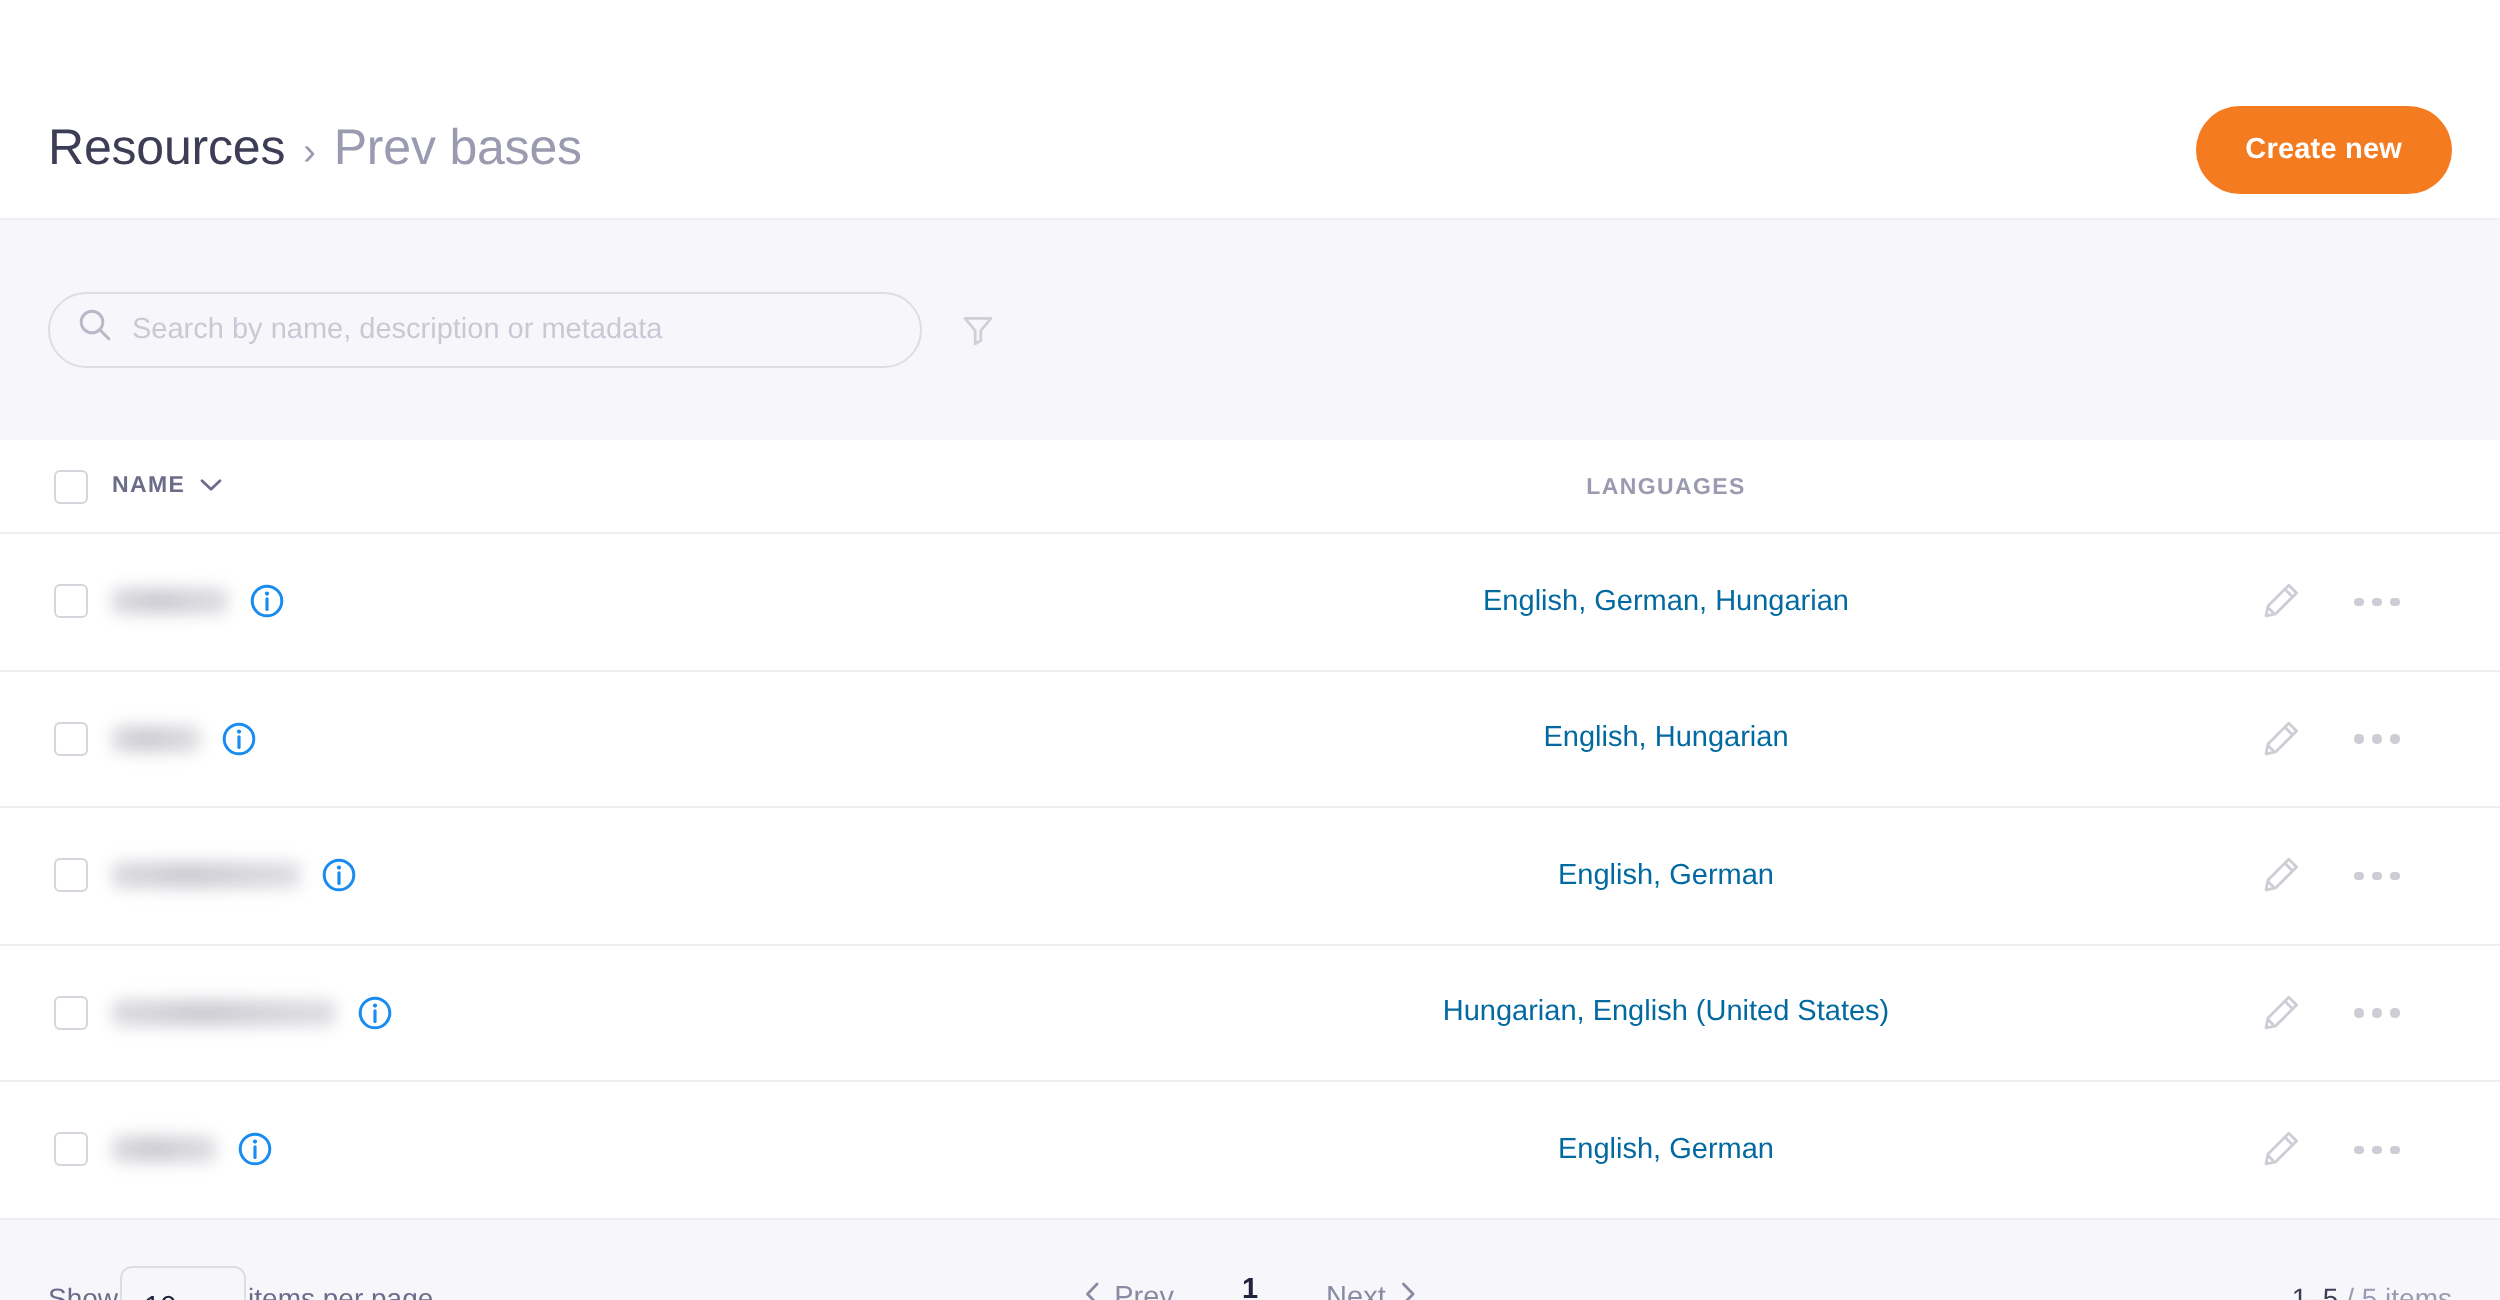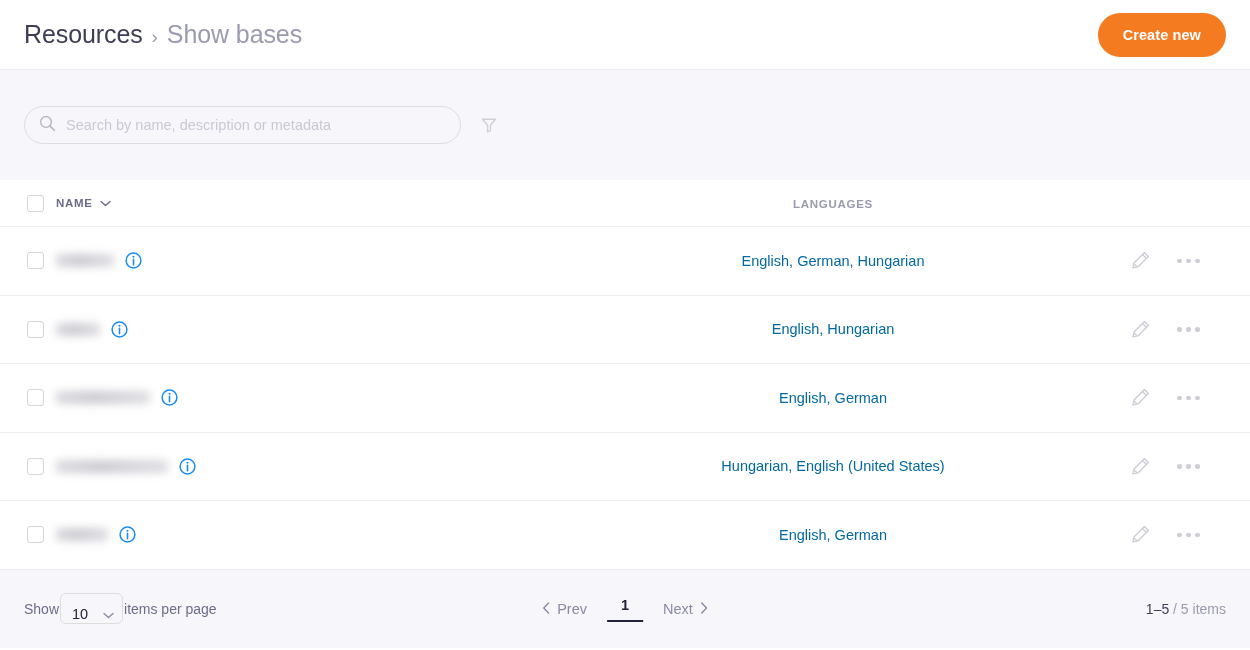--- a/index.html
+++ b/index.html
@@ -12,20 +12,21 @@
 
   
   .page-header {
     height: 70px;
     background: #ffffff;
     border-bottom: 1px solid #eeeef4;
     display: flex;
     align-items: center;
     justify-content: space-between;
     padding: 0 24px;
+    margin-top: 40px;
   }
   .breadcrumb {
     display: flex;
     align-items: baseline;
     gap: 9px;
     font-size: 25px;
     letter-spacing: -0.1px;
   }
   .crumb-root { color: #3d3d56; }
   .crumb-sep  { color: #9a9ab0; font-size: 19px; }
@@ -181,21 +182,21 @@
   .count-range { color: #3d3d56; margin-left: 32px; }
   .count-total { color: #9a9ab0; }
 </style>
 </head>
 <body>
 
 <div class="page-header">
   <div class="breadcrumb">
     <span class="crumb-root">Resources</span>
     <span class="crumb-sep">›</span>
-    <span class="crumb-current">Show bases</span>
+    <span class="crumb-current">Prev bases</span>
   </div>
   <button class="btn-create">Create new</button>
 </div>
 
 <div class="search-band">
   <div class="search-box">
     <span>
       <svg width="17" height="17" viewBox="0 0 17 17" fill="none">
         <circle cx="7" cy="7" r="5.4" stroke="#b8b8c8" stroke-width="1.5"></circle>
         <line x1="10.9" y1="10.9" x2="15.4" y2="15.4" stroke="#b8b8c8" stroke-width="1.5" stroke-linecap="round"></line>

